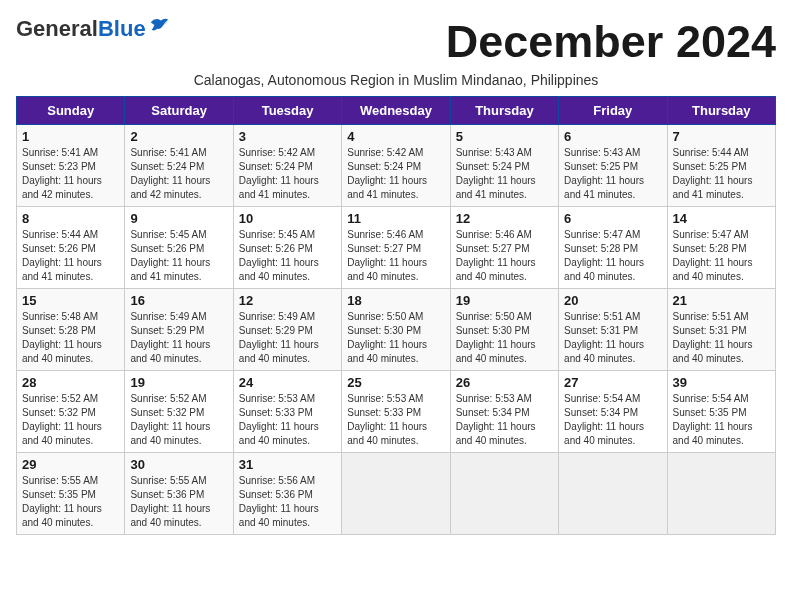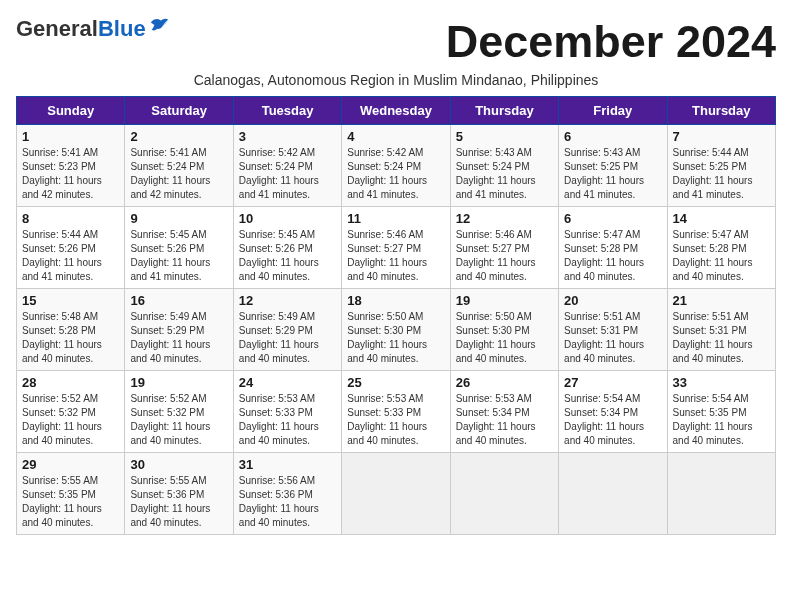--- a/index.html
+++ b/index.html
@@ -219,21 +219,21 @@
         </td>
         <td>
           <span class="day-num">26</span>
           <div class="day-info">Sunrise: 5:53 AM<br>Sunset: 5:34 PM<br>Daylight: 11 hours<br>and 40 minutes.</div>
         </td>
         <td>
           <span class="day-num">27</span>
           <div class="day-info">Sunrise: 5:54 AM<br>Sunset: 5:34 PM<br>Daylight: 11 hours<br>and 40 minutes.</div>
         </td>
         <td>
-          <span class="day-num">33</span>
+          <span class="day-num">39</span>
           <div class="day-info">Sunrise: 5:54 AM<br>Sunset: 5:35 PM<br>Daylight: 11 hours<br>and 40 minutes.</div>
         </td>
       </tr>
       <tr>
         <td>
           <span class="day-num">29</span>
           <div class="day-info">Sunrise: 5:55 AM<br>Sunset: 5:35 PM<br>Daylight: 11 hours<br>and 40 minutes.</div>
         </td>
         <td>
           <span class="day-num">30</span>

